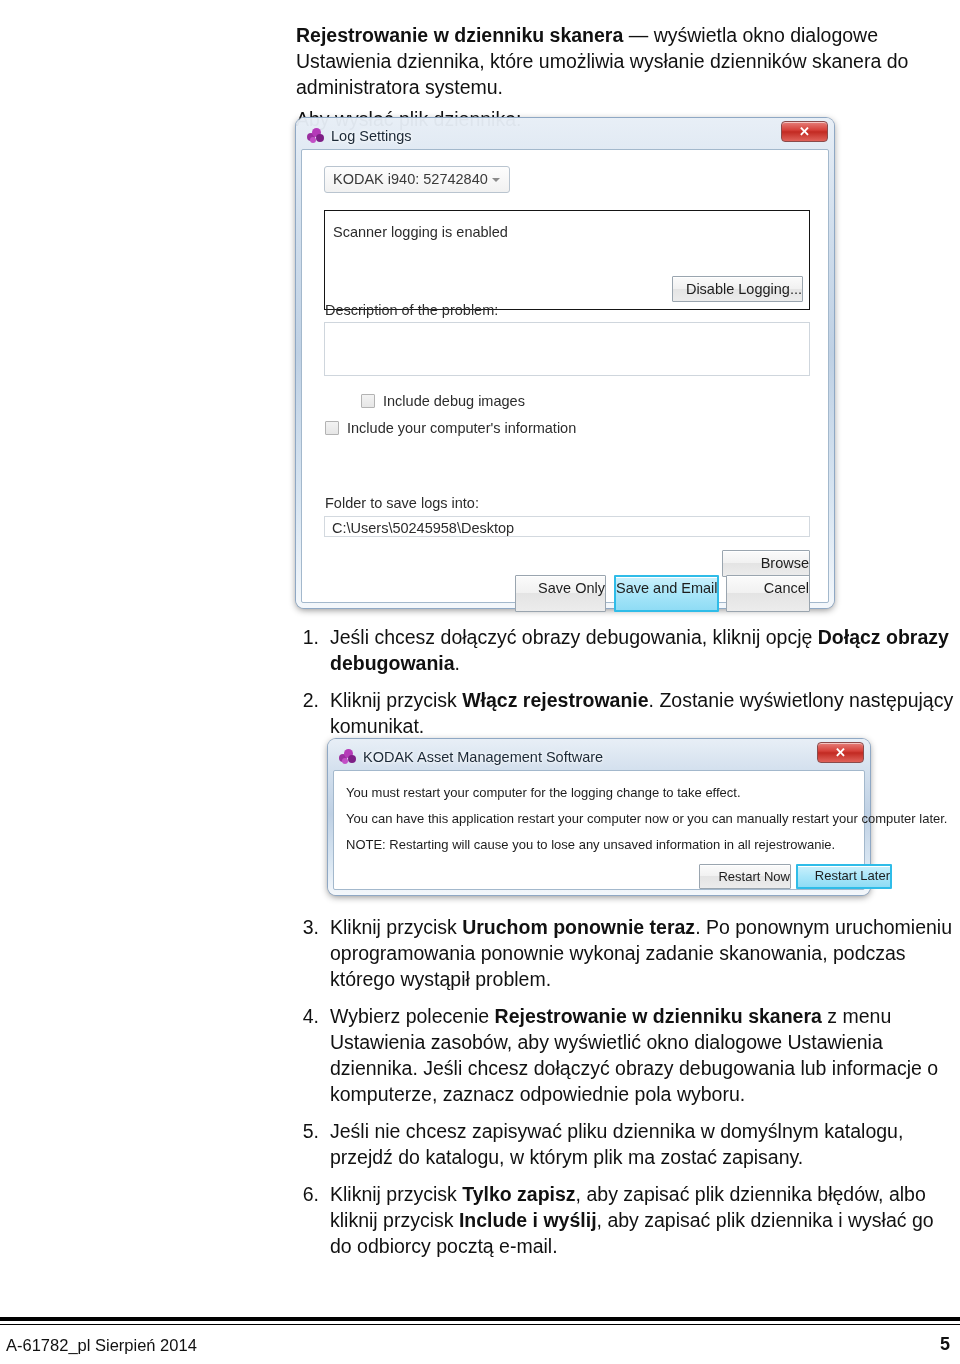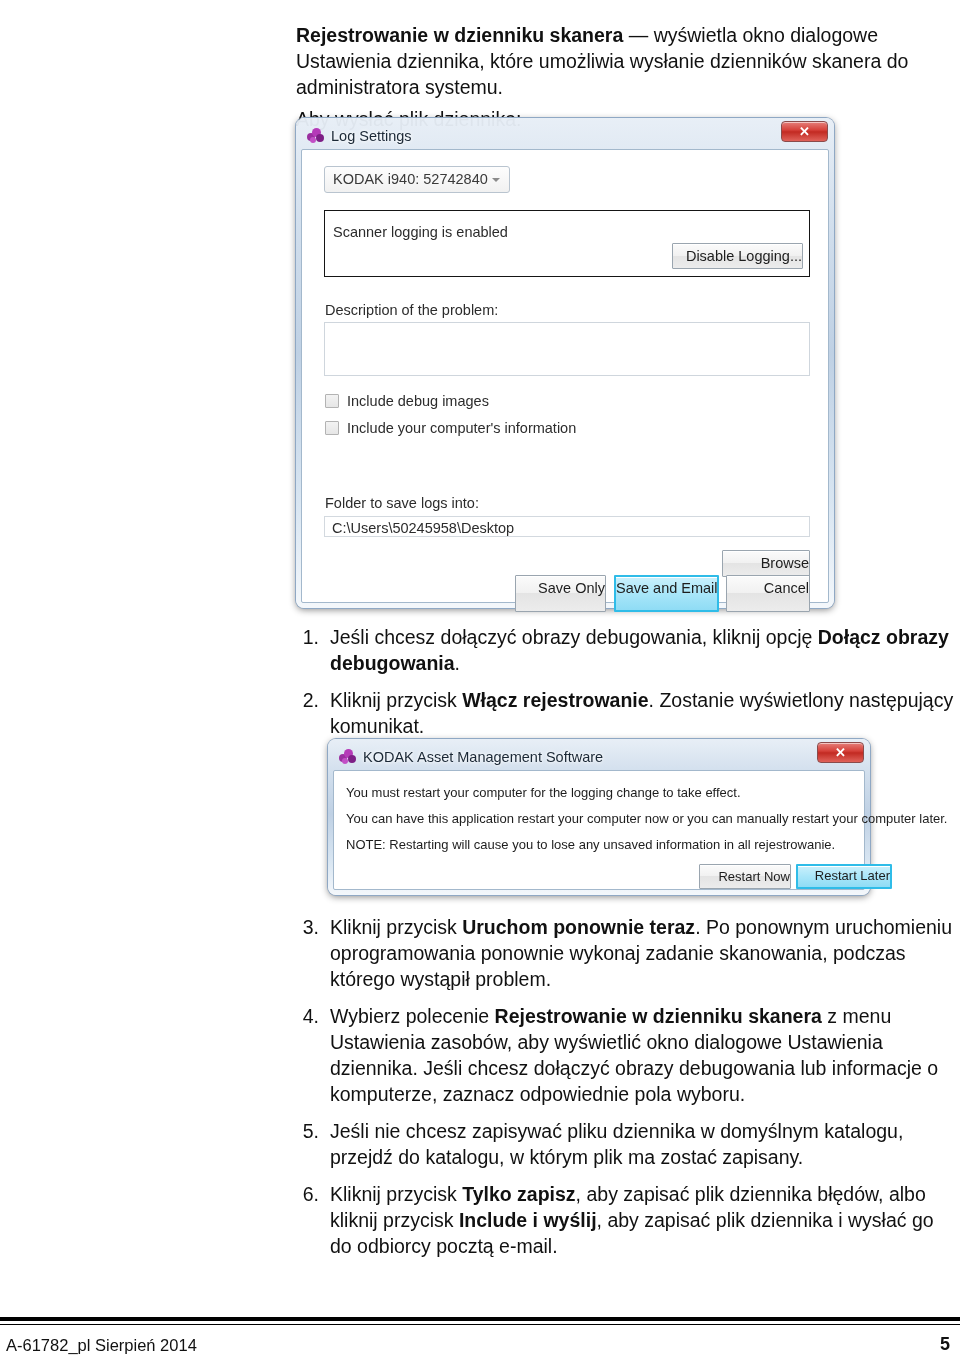--- a/index.html
+++ b/index.html
@@ -142,21 +142,21 @@
     right: 9px; top: 11px;
     width: 0; height: 0;
     border-left: 4px solid transparent;
     border-right: 4px solid transparent;
     border-top: 4px solid #8a8a8a;
   }
 
   .ls-groupbox {
     position: absolute;
     left: 22px; top: 60px;
-    width: 486px; height: 67px;
+    width: 486px; height: 100px;
     border: 1.6px solid #151515;
     background: #fff;
   }
   .ls-group-label {
     position: absolute;
     left: 8px; top: 13px;
     font-size: 14.5px;
     color: #2c2c2c;
     white-space: nowrap;
   }
@@ -200,21 +200,21 @@
 
   .ls-check {
     position: absolute;
     left: 23px;
     display: flex;
     align-items: center;
     font-size: 14.5px;
     color: #2c2c2c;
     white-space: nowrap;
   }
-  #ls-chk-debug { top: 243px; }
+  #ls-chk-debug { top: 243px; margin-left: 36px; }
   #ls-chk-compinfo { top: 270px; }
   .chk-box {
     width: 14px; height: 14px;
     border: 1px solid #b3b3b3;
     background: linear-gradient(to bottom,#f3f3f3,#e6e6e6);
     margin-right: 8px;
     flex: 0 0 14px;
     border-radius: 1px;
   }
 

